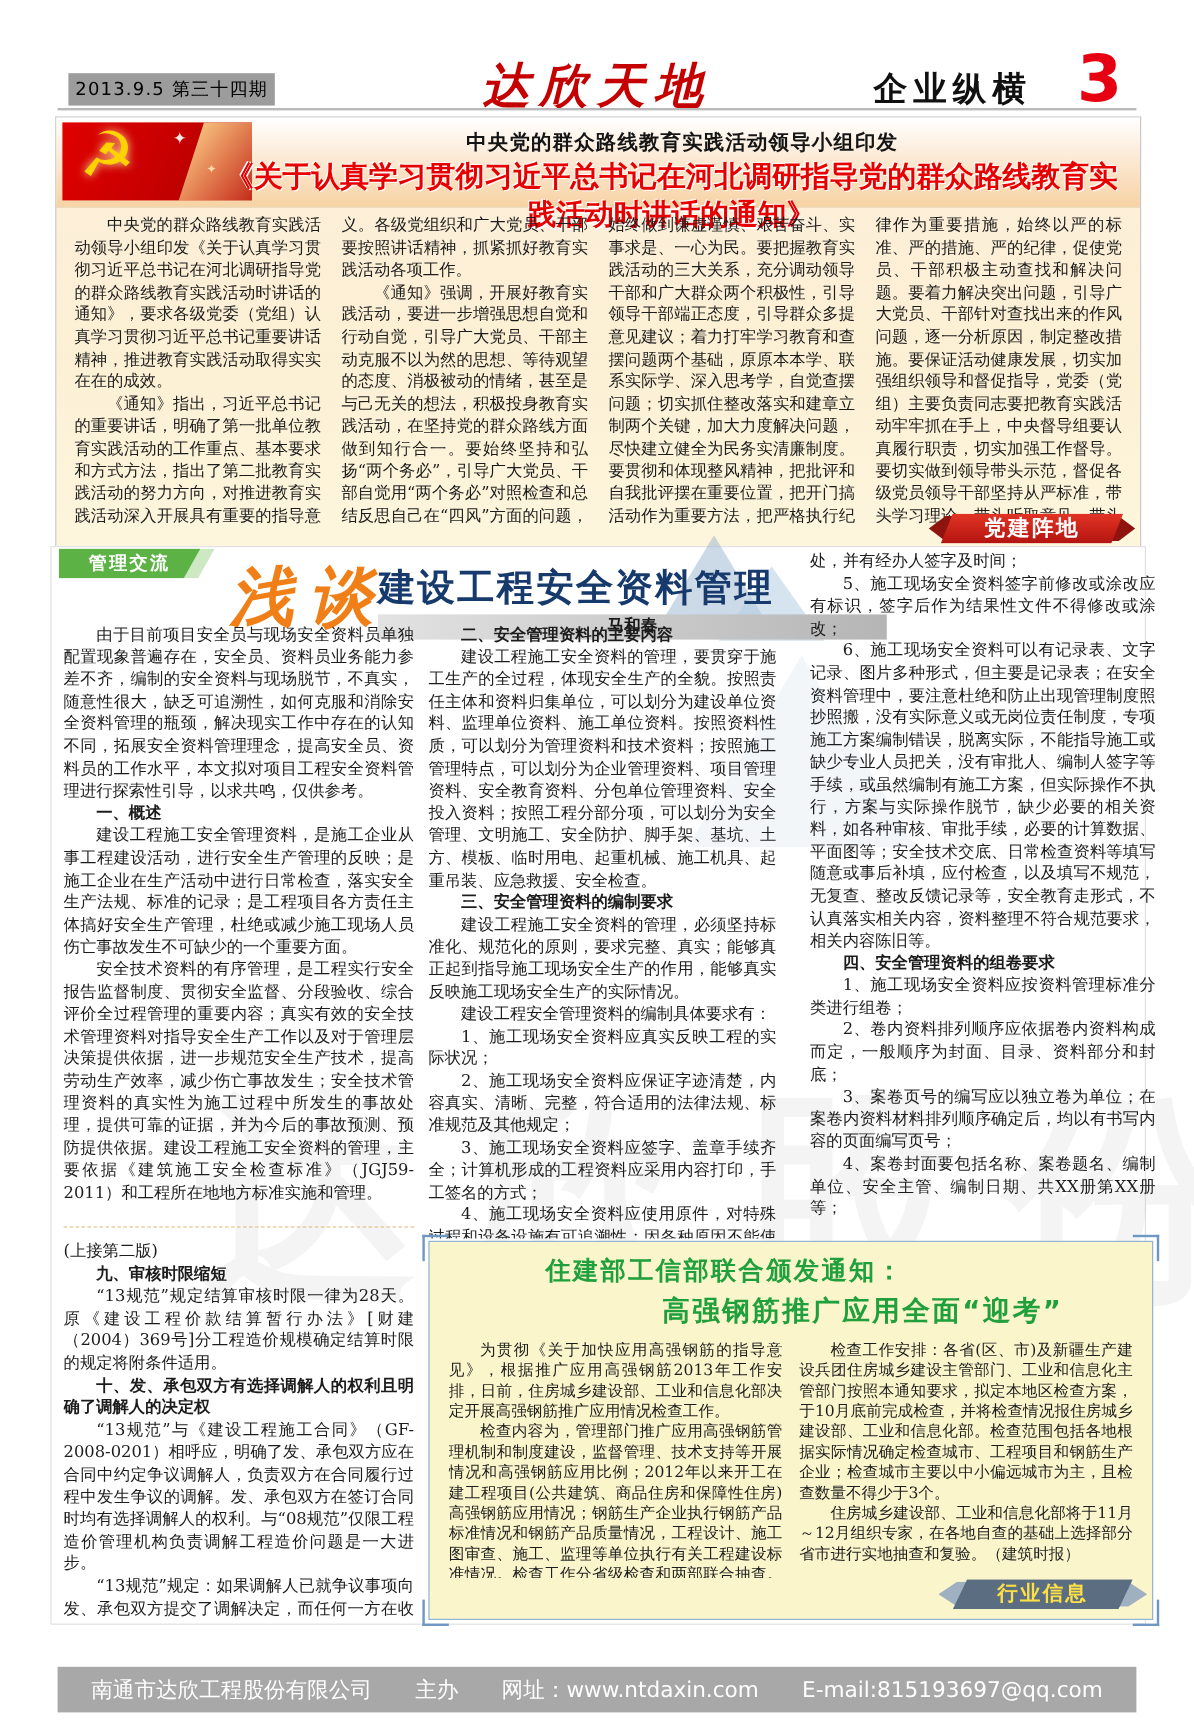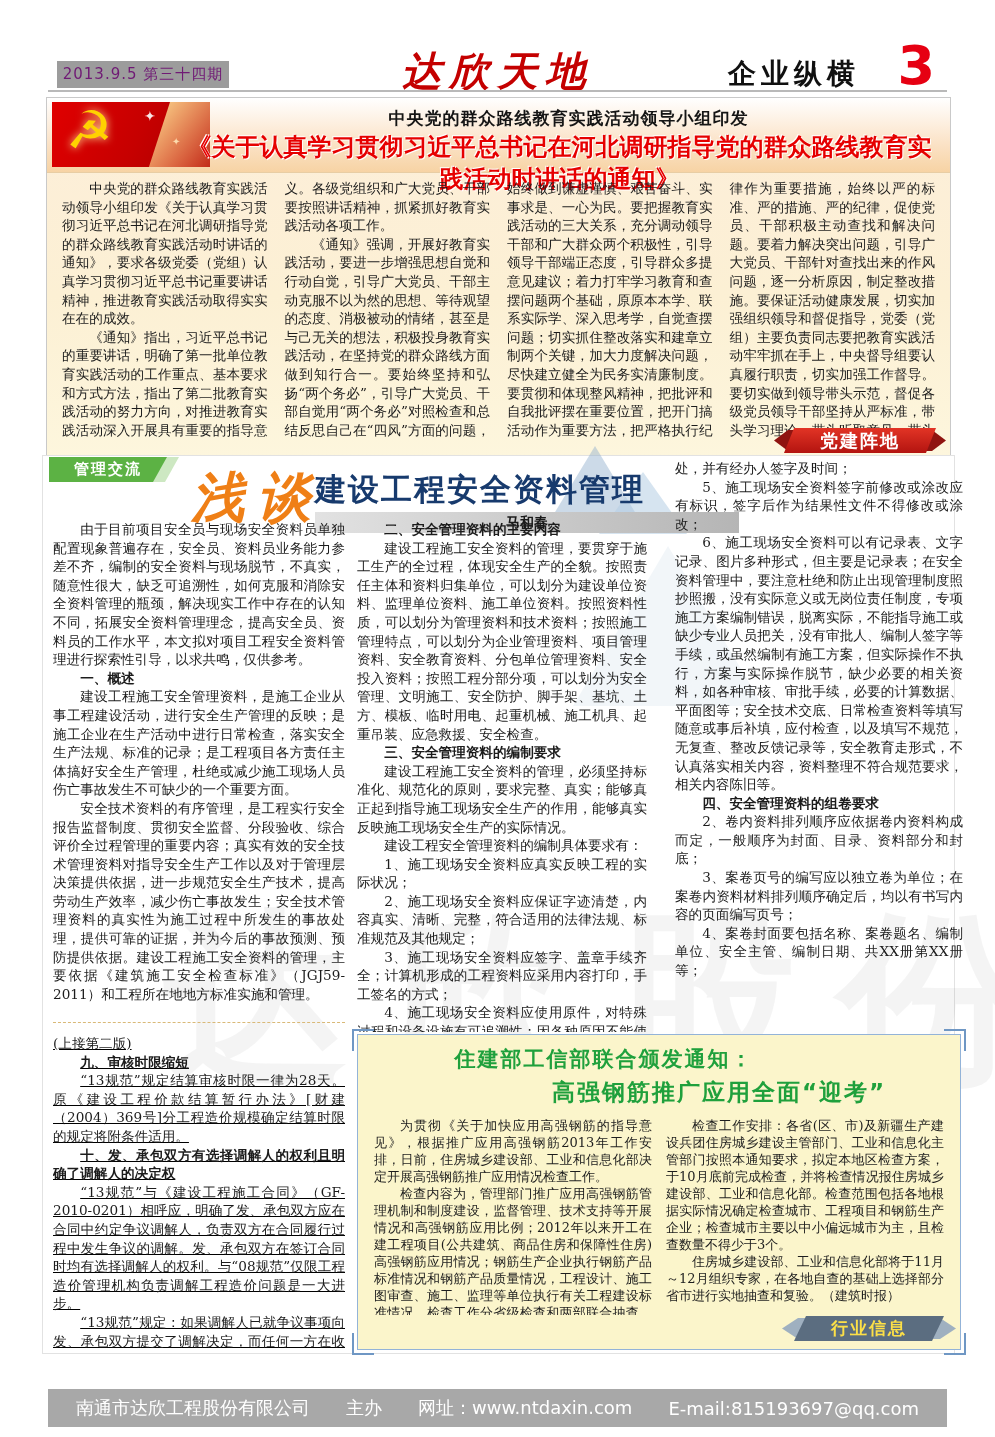--- a/index.html
+++ b/index.html
@@ -1,21 +1,21 @@
 <!DOCTYPE html>
 <html><head>
 <meta charset="utf-8">
 <style>
   html,body{margin:0;padding:0;background:#f2f2f2;}
   .page{position:relative;width:995px;height:1437px;background:#fff;margin:0 auto;
         font-family:"DejaVu Sans",sans-serif;overflow:hidden;}
 
   
   .hdr-issue{position:absolute;left:57px;top:61px;width:172px;height:27px;background:#9c9c9c;
-             color:#701a75;font-size:15px;line-height:27px;text-align:center;letter-spacing:1px;}
+             color:#000000;font-size:15px;line-height:27px;text-align:center;letter-spacing:1px;}
   .hdr-masthead{position:absolute;left:0;right:0;top:44px;text-align:center;color:#c40000;
                 font-family:"DejaVu Serif",serif;font-size:40px;font-weight:bold;font-style:italic;
                 letter-spacing:8px;}
   .hdr-section{position:absolute;right:135px;top:55px;font-size:28px;font-weight:bold;
                letter-spacing:5px;color:#101010;}
   .hdr-pagenum{position:absolute;right:60px;top:34px;font-size:54px;font-weight:bold;color:#e60012;}
   .hdr-rule{position:absolute;left:48px;right:48px;top:90px;border-top:2px solid #b9b9b9;}
 
   
   .party-box{position:absolute;left:46px;top:97px;width:903px;height:360px;
@@ -80,21 +80,21 @@
   .art{overflow:hidden;}
   .art p{margin:0;font-family:"DejaVu Serif",serif;font-size:13.6px;line-height:18.6px;
          text-align:justify;text-indent:2em;color:#1c1c1c;}
   .art p.noindent{text-indent:0;}
   .h-orange{font-family:"DejaVu Sans",sans-serif;font-weight:bold;color:#e5790a;
             font-size:14.5px;line-height:20px;text-indent:2em;margin:0;}
   .h-green{font-family:"DejaVu Sans",sans-serif;font-weight:bold;color:#2fa338;
            font-size:14.5px;line-height:19px;text-indent:2em;margin:0;text-align:justify;}
   .col-left{position:absolute;left:10px;top:64px;width:292px;height:496px;}
   .dashed-sep{position:absolute;left:10px;top:566px;width:292px;border-top:1px dashed #d9b977;}
-  .cont{position:absolute;left:10px;top:578px;width:292px;height:314px;text-decoration:underline;}
+  .cont{position:absolute;left:10px;top:578px;width:292px;height:314px;}
   .cont-lead{font-size:13.5px;color:#222;margin:0 0 2px 0;font-family:"DejaVu Serif",serif;}
   .col-mid{position:absolute;left:314px;top:64px;width:290px;height:512px;}
   .col-right{position:absolute;left:632px;top:3px;width:288px;height:566px;}
 
   
   .notice{position:absolute;left:314px;top:578px;width:602px;height:314px;background:#fbf5cb;
           border:1px solid #93b3d8;}
   .notice .corner{position:absolute;width:20px;height:20px;border:2px solid #6f97c4;}
   .notice .c-tl{left:-6px;top:-6px;border-right:none;border-bottom:none;}
   .notice .c-tr{right:-6px;top:-6px;border-left:none;border-bottom:none;}
@@ -174,21 +174,21 @@
       <p>安全技术资料的有序管理，是工程实行安全报告监督制度、贯彻安全监督、分段验收、综合评价全过程管理的重要内容；真实有效的安全技术管理资料对指导安全生产工作以及对于管理层决策提供依据，进一步规范安全生产技术，提高劳动生产效率，减少伤亡事故发生；安全技术管理资料的真实性为施工过程中所发生的事故处理，提供可靠的证据，并为今后的事故预测、预防提供依据。建设工程施工安全资料的管理，主要依据《建筑施工安全检查标准》（JGJ59-2011）和工程所在地地方标准实施和管理。</p>
     </div>
 
     <div class="dashed-sep"></div>
 
     <div class="cont art">
       <p class="cont-lead noindent">(上接第二版)</p>
       <p class="h-green">九、审核时限缩短</p>
       <p>“13规范”规定结算审核时限一律为28天。原《建设工程价款结算暂行办法》[财建（2004）369号]分工程造价规模确定结算时限的规定将附条件适用。</p>
       <p class="h-green">十、发、承包双方有选择调解人的权利且明确了调解人的决定权</p>
-      <p>“13规范”与《建设工程施工合同》（GF-2010-0201）相呼应，明确了发、承包双方应在合同中约定争议调解人，负责双方在合同履行过程中发生争议的调解。发、承包双方在签订合同时均有选择调解人的权利。与“08规范”仅限工程造价管理机构负责调解工程造价问题是一大进步。</p>
+      <p>“13规范”与《建设工程施工合同》（GF-2008-0201）相呼应，明确了发、承包双方应在合同中约定争议调解人，负责双方在合同履行过程中发生争议的调解。发、承包双方在签订合同时均有选择调解人的权利。与“08规范”仅限工程造价管理机构负责调解工程造价问题是一大进步。</p>
       <p>“13规范”规定：如果调解人已就争议事项向发、承包双方提交了调解决定，而任何一方在收到调解人决定后28天内，均未发出表示异议的通知，则调解决定对发、承包双方均具有约束力。</p>
 
     </div>
 
     <div class="col-mid art">
       <p class="h-orange">二、安全管理资料的主要内容</p>
       <p>建设工程施工安全资料的管理，要贯穿于施工生产的全过程，体现安全生产的全貌。按照责任主体和资料归集单位，可以划分为建设单位资料、监理单位资料、施工单位资料。按照资料性质，可以划分为管理资料和技术资料；按照施工管理特点，可以划分为企业管理资料、项目管理资料、安全教育资料、分包单位管理资料、安全投入资料；按照工程分部分项，可以划分为安全管理、文明施工、安全防护、脚手架、基坑、土方、模板、临时用电、起重机械、施工机具、起重吊装、应急救援、安全检查。</p>
       <p class="h-orange">三、安全管理资料的编制要求</p>
       <p>建设工程施工安全资料的管理，必须坚持标准化、规范化的原则，要求完整、真实；能够真正起到指导施工现场安全生产的作用，能够真实反映施工现场安全生产的实际情况。</p>
       <p>建设工程安全管理资料的编制具体要求有：</p>
@@ -196,20 +196,21 @@
       <p>2、施工现场安全资料应保证字迹清楚，内容真实、清晰、完整，符合适用的法律法规、标准规范及其他规定；</p>
       <p>3、施工现场安全资料应签字、盖章手续齐全；计算机形成的工程资料应采用内容打印，手工签名的方式；</p>
       <p>4、施工现场安全资料应使用原件，对特殊过程和设备设施有可追溯性；因各种原因不能使用原件的，应在复印件上加盖原件存放单位公章，注明原件存放</p>
     </div>
 
     <div class="col-right art">
       <p class="noindent">处，并有经办人签字及时间；</p>
       <p>5、施工现场安全资料签字前修改或涂改应有标识，签字后作为结果性文件不得修改或涂改；</p>
       <p>6、施工现场安全资料可以有记录表、文字记录、图片多种形式，但主要是记录表；在安全资料管理中，要注意杜绝和防止出现管理制度照抄照搬，没有实际意义或无岗位责任制度，专项施工方案编制错误，脱离实际，不能指导施工或缺少专业人员把关，没有审批人、编制人签字等手续，或虽然编制有施工方案，但实际操作不执行，方案与实际操作脱节，缺少必要的相关资料，如各种审核、审批手续，必要的计算数据、平面图等；安全技术交底、日常检查资料等填写随意或事后补填，应付检查，以及填写不规范，无复查、整改反馈记录等，安全教育走形式，不认真落实相关内容，资料整理不符合规范要求，相关内容陈旧等。</p>
       <p class="h-orange">四、安全管理资料的组卷要求</p>
+      <p>1、施工现场安全资料应按资料管理标准分类进行组卷；</p>
       <p>2、卷内资料排列顺序应依据卷内资料构成而定，一般顺序为封面、目录、资料部分和封底；</p>
       <p>3、案卷页号的编写应以独立卷为单位；在案卷内资料材料排列顺序确定后，均以有书写内容的页面编写页号；</p>
       <p>4、案卷封面要包括名称、案卷题名、编制单位、安全主管、编制日期、共XX册第XX册等；</p>
 
     </div>
 
     <div class="notice">
       <span class="corner c-tl"></span>
       <span class="corner c-tr"></span>
       <span class="corner c-bl"></span>

